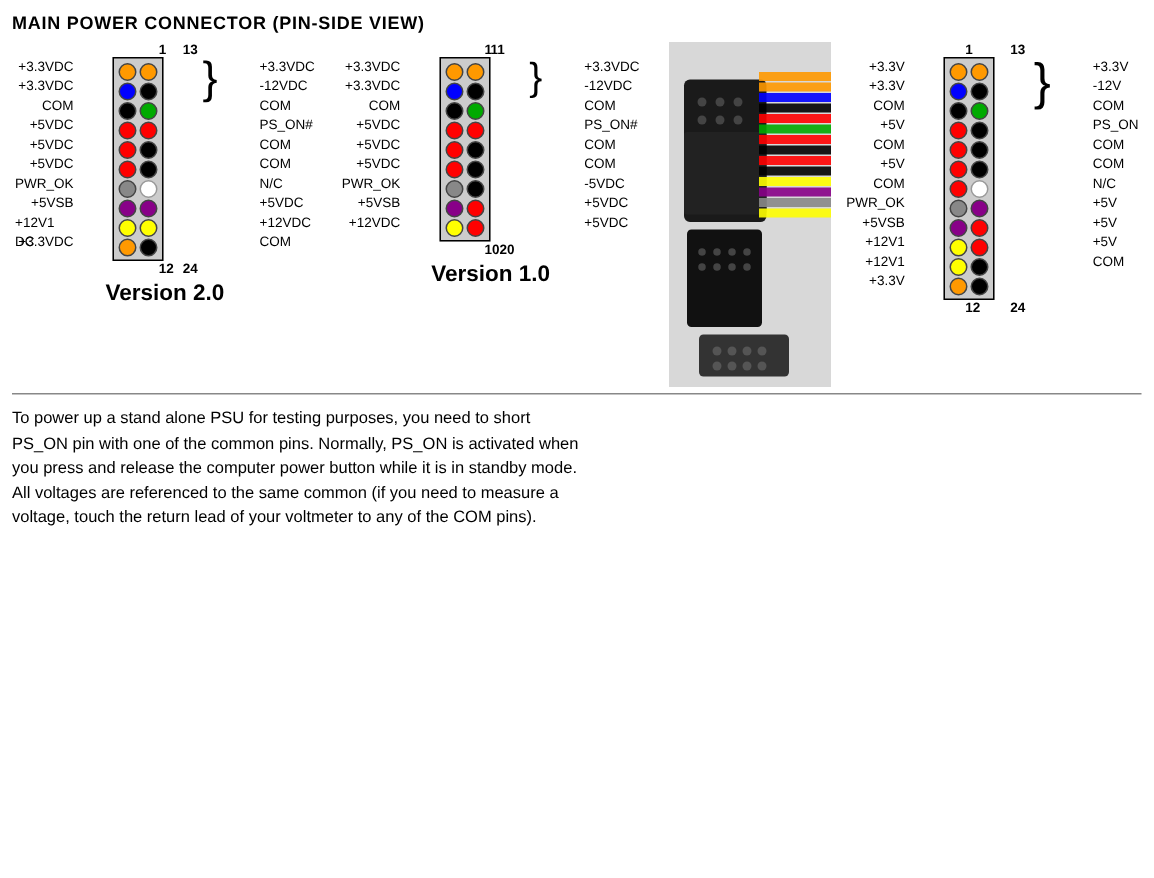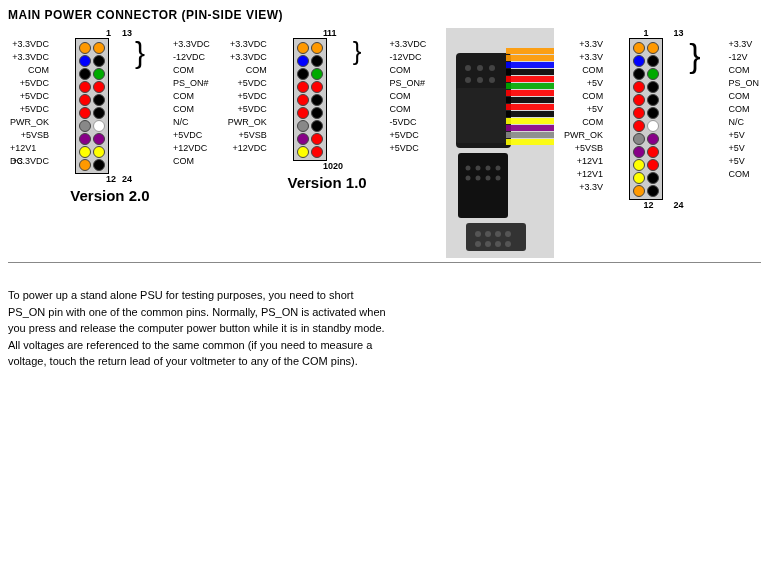--- a/index.html
+++ b/index.html
@@ -34,21 +34,21 @@
     .black { background: #000; }
     .red { background: #f00; }
     .green { background: #0a0; }
     .yellow { background: #ff0; }
     .purple { background: #808; }
     .gray { background: #888; }
     .white { background: #fff; }
 
     
     .text-section {
-      margin-top: 24px;
+      margin-top: 8px;
       font-size: 11px;
       line-height: 1.5;
       max-width: 380px;
       color: #000;
     }
 
     .text-section p {
       margin-bottom: 6px;
     }
 

